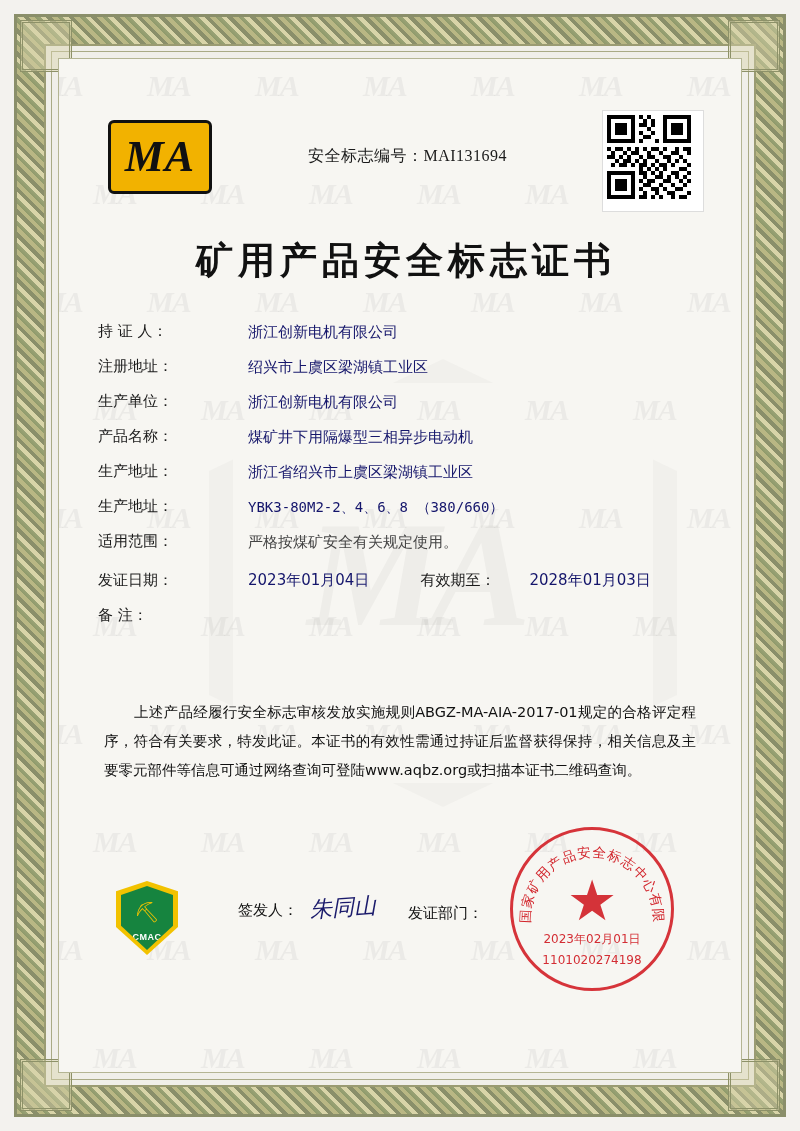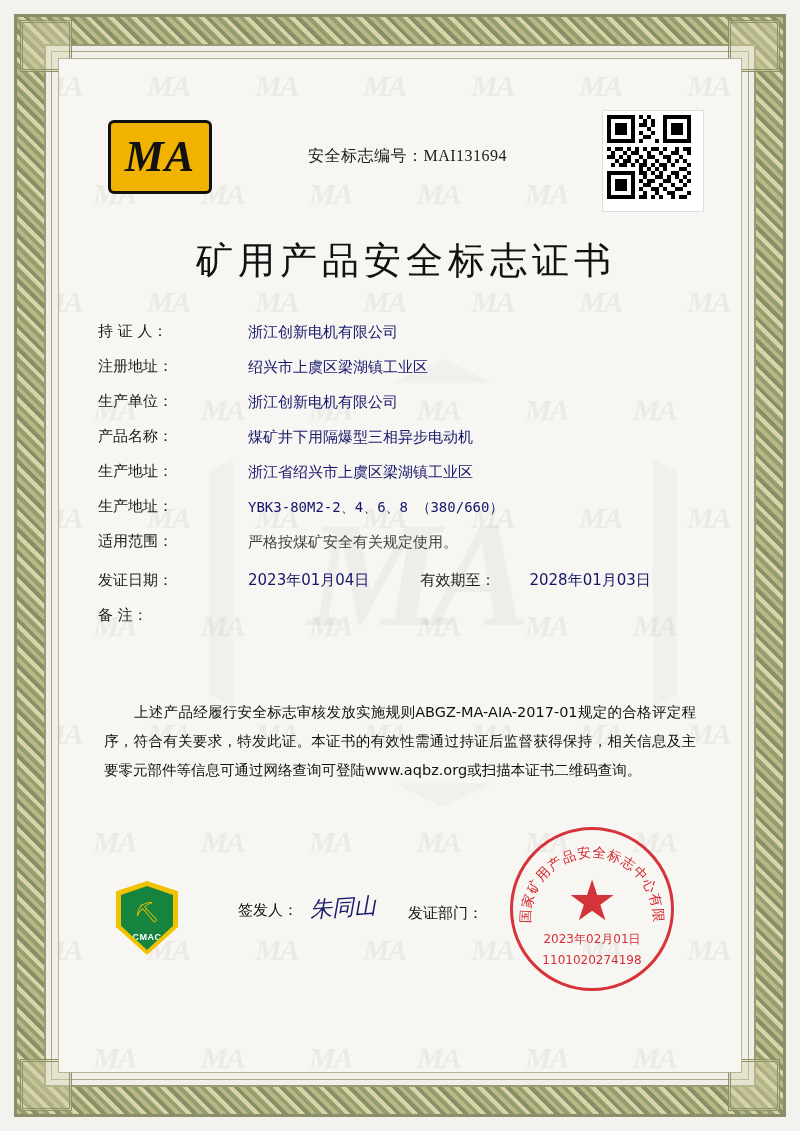--- a/index.html
+++ b/index.html
@@ -165,21 +165,21 @@
     border: 1px solid #ddd;
   }
   .qr svg { display: block; }
 
   .title {
     position: absolute;
     left: 12px; right: 0;
     top: 178px;
     text-align: center;
     font-family: "DejaVu Serif", serif;
-    font-weight: normal;
+    font-weight: bold;
     font-size: 37px;
     letter-spacing: 5px;
     color: #111;
   }
 
   
   .fields {
     position: absolute;
     left: 40px;
     right: 40px;

